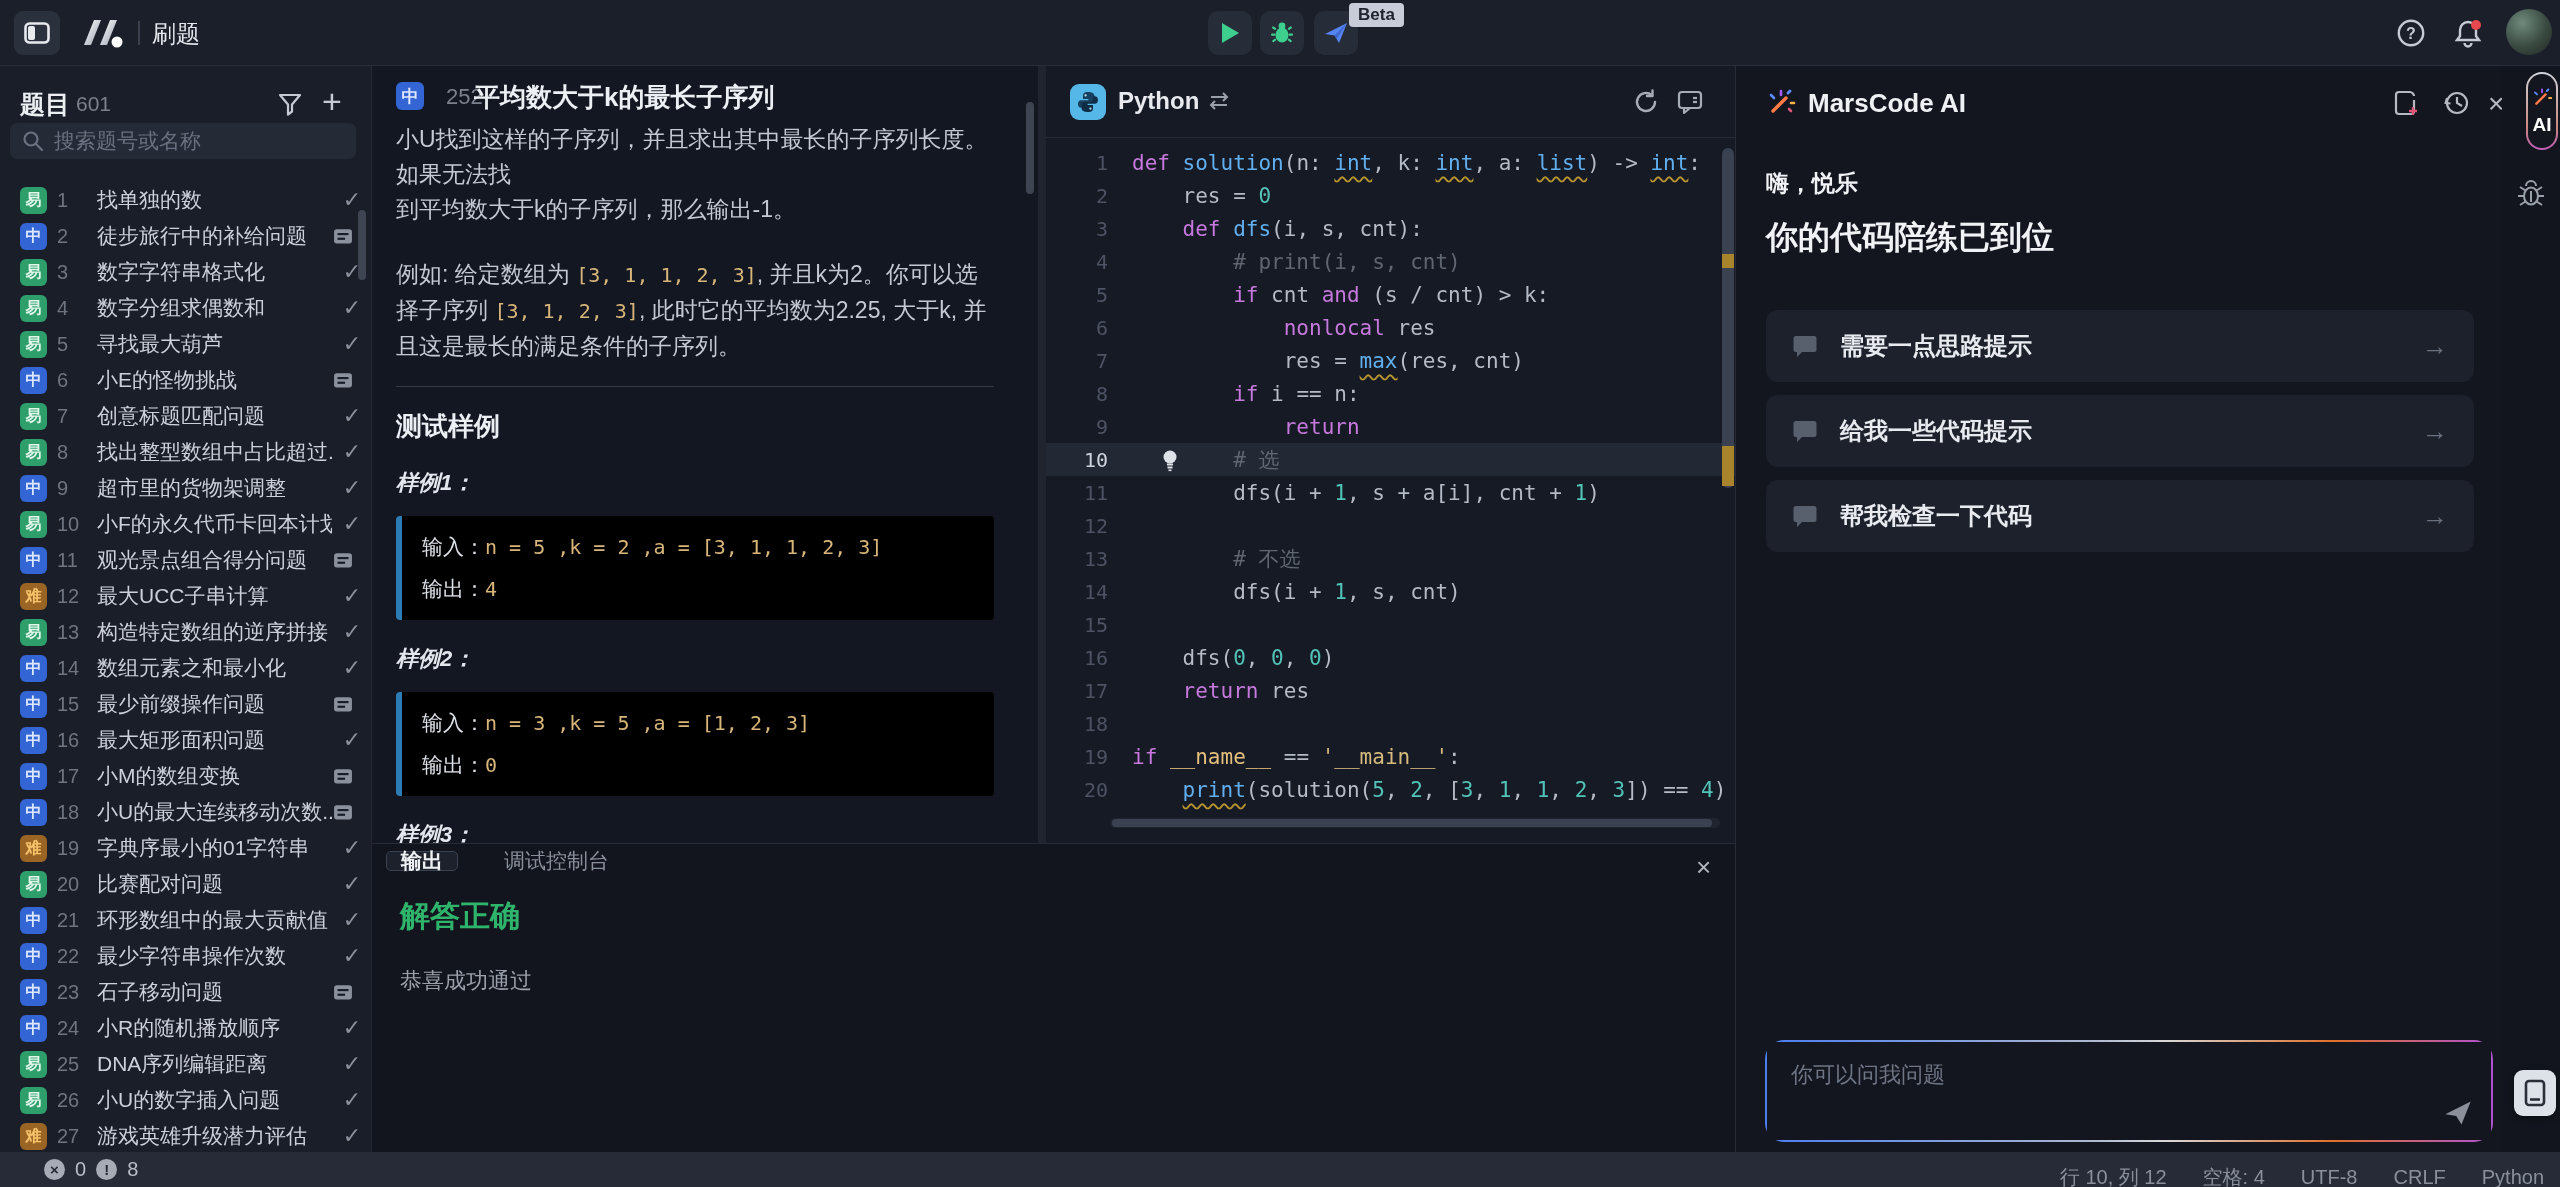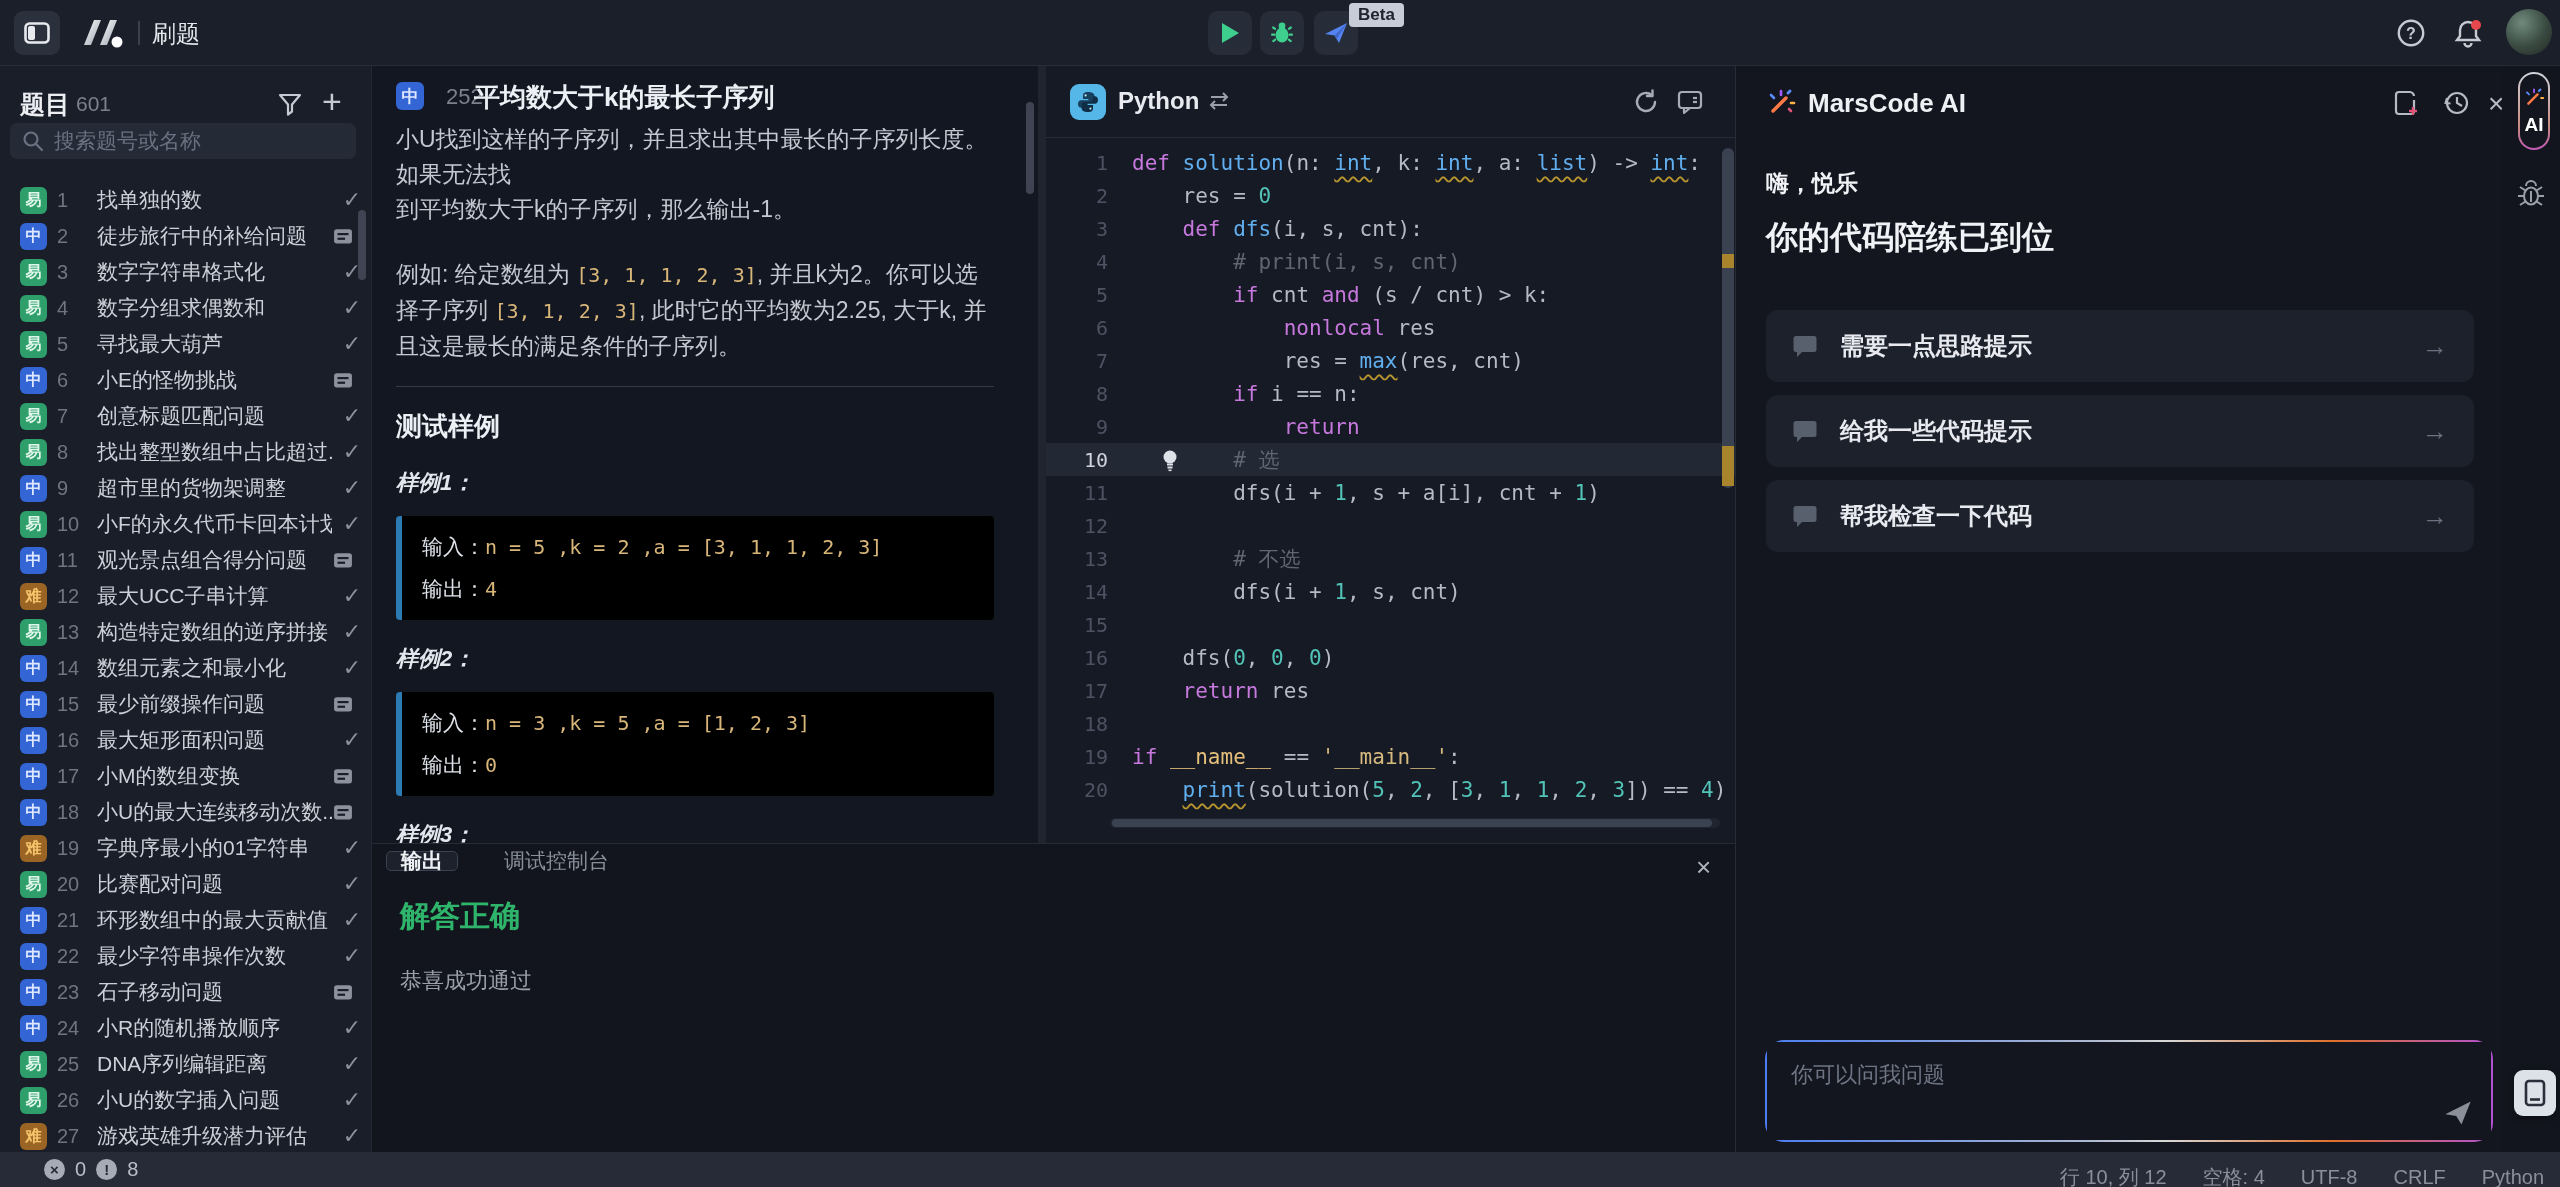--- a/index.html
+++ b/index.html
@@ -103,21 +103,21 @@
   .ai-card { position:relative; height:72px; margin-bottom:13px; background:#1d212c; border-radius:12px; display:flex; align-items:center; padding:0 26px; cursor:pointer; }
   .ai-card .lbl { font-size:24px; font-weight:bold; color:#e8eaf0; margin-left:22px; flex:1; }
   .ai-card .arr { font-size:26px; color:#6a7280; }
   .ai-input { position:absolute; left:29px; top:974px; width:728px; height:102px; border-radius:19px; padding:2px; background:linear-gradient(90deg,#4a7df0,#aeb8d0 45%,#d8d8d8 55%,#e0702a 78%,#b052d0); cursor:text; }
   .ai-input-inner { position:relative; width:100%; height:100%; border-radius:8px; background:#14161f; }
   .ai-ph { position:absolute; left:24px; top:18px; font-size:22px; color:#6e7584; }
   .ai-send { position:absolute; right:18px; bottom:12px; }
 
   
   #strip { position:absolute; left:2502px; top:66px; width:58px; height:1086px; background:#12151d; }
-  .ai-pill { position:absolute; left:16px; top:6px; width:32px; height:78px; border-radius:24px; padding:2px; background:linear-gradient(180deg,#cfd4dc,#c98a7e 70%,#c05ab8); cursor:pointer; }
+  .ai-pill { position:absolute; left:24px; top:6px; width:32px; height:78px; border-radius:24px; padding:2px; background:linear-gradient(180deg,#cfd4dc,#c98a7e 70%,#c05ab8); cursor:pointer; }
   .ai-pill-in { width:100%; height:100%; border-radius:22px; background:#14161f; display:flex; flex-direction:column; align-items:center; justify-content:center; gap:4px; }
   .ai-pill-label { font-size:19px; font-weight:bold; color:#fff; }
   .strip-bug { position:absolute; left:13px; top:112px; color:#9aa0aa; cursor:pointer; }
   .float-btn { position:absolute; left:12px; top:1004px; width:42px; height:46px; background:#dde1e8; border-radius:9px; display:flex; align-items:center; justify-content:center; cursor:pointer; box-shadow:0 2px 6px rgba(0,0,0,.4); }
 
   
   #statusbar { position:absolute; left:0; top:1152px; width:2560px; height:35px; background:#262b37; }
   .st-left { position:absolute; left:44px; top:0; height:35px; display:flex; align-items:center; gap:10px; font-size:20px; color:#b9bec8; }
   .st-ic { width:21px; height:21px; border-radius:50%; background:#a6abb5; color:#262b37; font-size:15px; font-weight:bold; display:flex; align-items:center; justify-content:center; }
   #status-right { position:absolute; right:16px; top:0; height:51px; display:flex; align-items:center; gap:36px; font-size:20px; color:#8a909b; }

